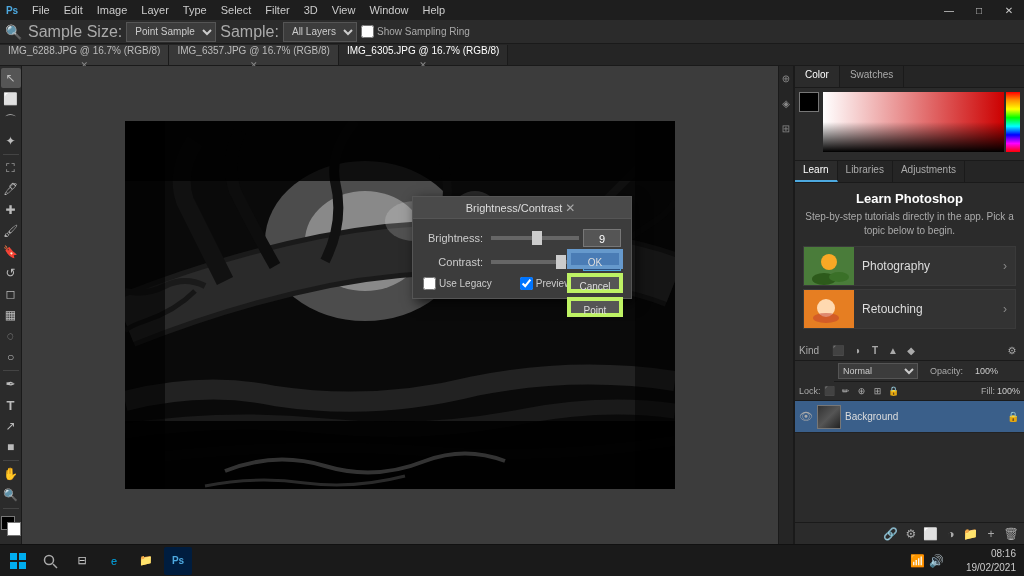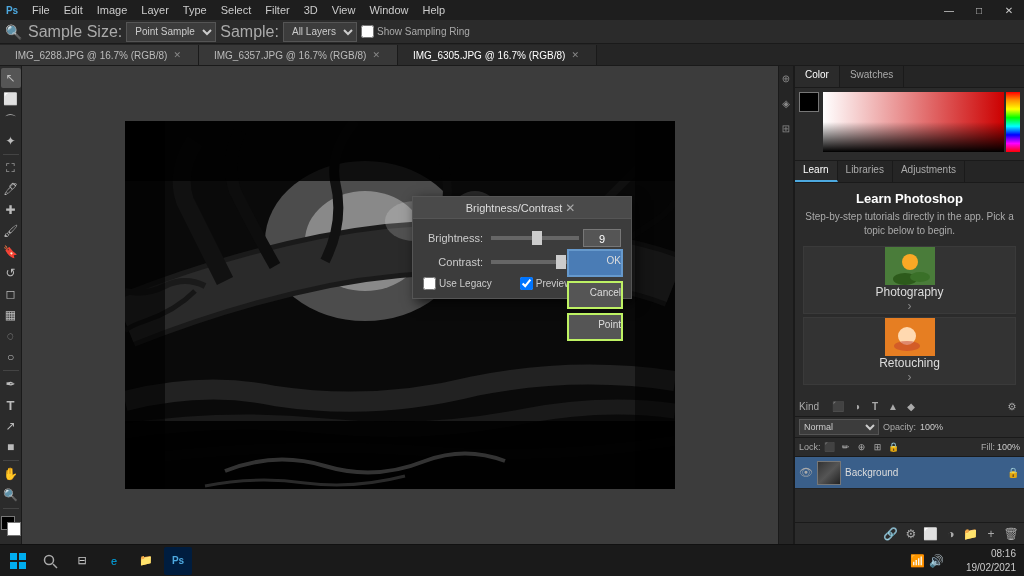--- a/index.html
+++ b/index.html
@@ -85,30 +85,31 @@
     #tabs {
       background: #252525;
       height: 22px;
       display: flex;
       align-items: flex-end;
       padding: 0 0;
       border-bottom: 1px solid #1a1a1a;
     }
     .tab {
       height: 20px;
-      padding: 0 15px;
+      padding: 0 8px;
       background: #383838;
       border-right: 1px solid #1a1a1a;
       display: flex;
       align-items: center;
       gap: 4px;
       font-size: 10px;
       color: #bbb;
       cursor: pointer;
       position: relative;
+      flex-direction: column;
     }
     .tab.active {
       background: #2b2b2b;
       color: #fff;
     }
     .tab-close {
       font-size: 9px;
       color: #888;
       cursor: pointer;
       padding: 0 2px;
@@ -276,21 +277,20 @@
       line-height: 1.4;
       margin-bottom: 8px;
     }
     .learn-card {
       display: flex;
       align-items: center;
       background: #333;
       margin-bottom: 3px;
       cursor: pointer;
       border: 1px solid #3a3a3a;
-      flex-direction: column;
     }
     .learn-card-thumb {
       width: 50px;
       height: 38px;
       flex-shrink: 0;
       overflow: hidden;
     }
     .learn-card-thumb-photography {
       background: linear-gradient(135deg, #8bc34a 0%, #4caf50 50%, #f9a825 100%);
       width: 100%;
@@ -356,22 +356,23 @@
       justify-content: center;
       cursor: pointer;
       font-size: 10px;
       color: #aaa;
     }
 
     #layers-blend {
       padding: 2px 4px;
       display: flex;
       align-items: center;
-      gap: 4px;
+      gap: 12px;
       border-bottom: 1px solid #1a1a1a;
+      margin-left: 39px;
     }
     .blend-select {
       height: 16px;
       background: #3c3c3c;
       border: 1px solid #555;
       color: #ccc;
       font-size: 9px;
       width: 80px;
     }
     .opacity-label { font-size: 9px; color: #aaa; }
@@ -561,27 +562,27 @@
     #bc-buttons {
       position: absolute;
       right: 8px;
       top: 30px;
       display: flex;
       flex-direction: column;
       gap: 4px;
     }
     .bc-btn {
       width: 56px;
-      height: 28px;
+      height: 20px;
       background: #555;
-      border: 2px solid #bef264;
+      border: 4px solid #bef264;
       color: #ddd;
       font-size: 10px;
       cursor: pointer;
-      text-align: right;
+      text-align: center;
       line-height: 20px;
     }
     .bc-btn.primary { background: #4a7cb5; border-color: #6699cc; }
     .bc-footer {
       display: flex;
       align-items: center;
       gap: 8px;
       margin-top: 4px;
     }
     .bc-checkbox {

